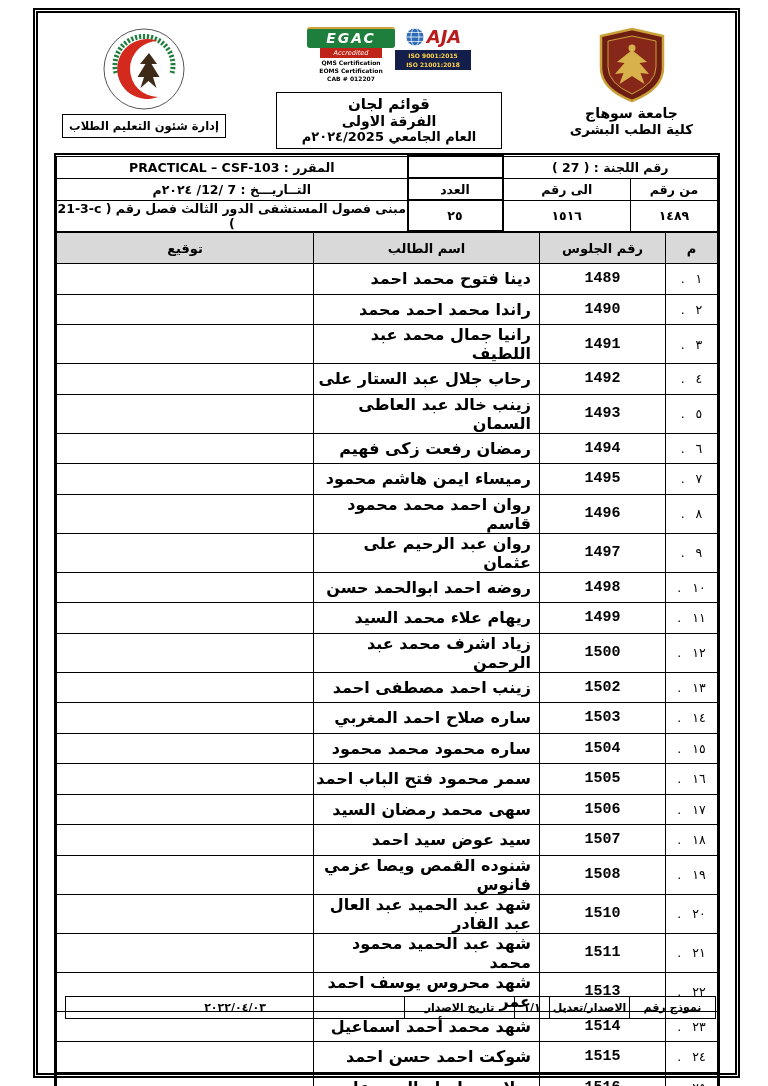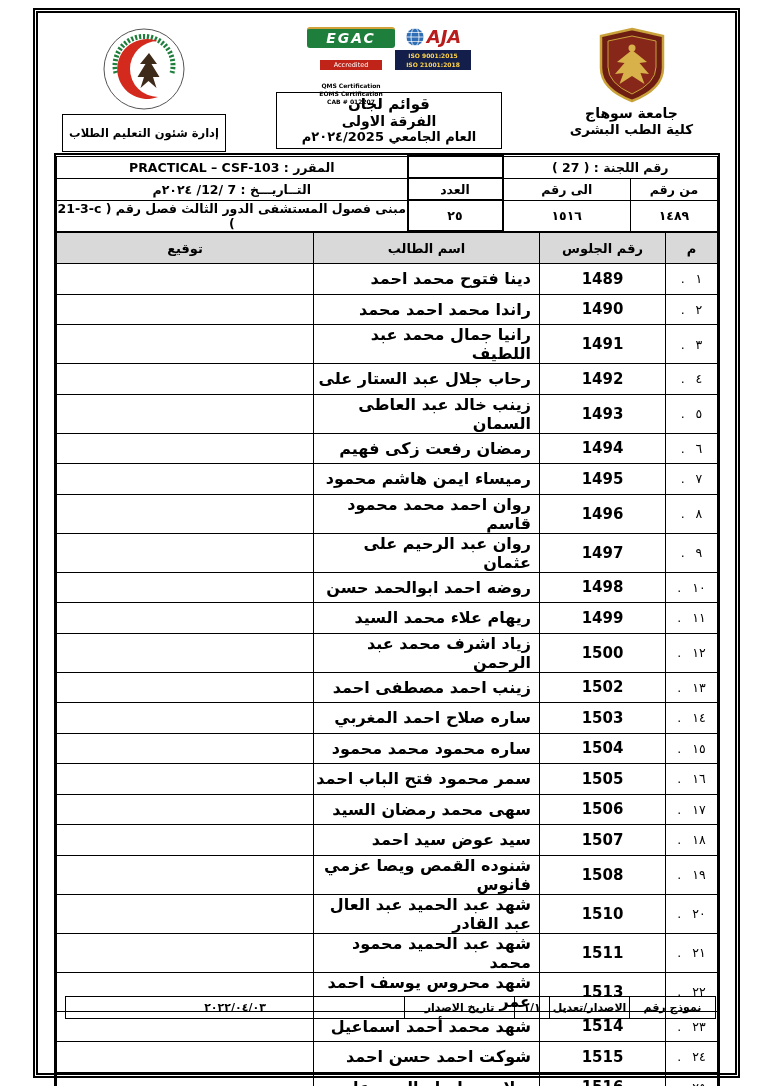--- a/index.html
+++ b/index.html
@@ -13,45 +13,45 @@
   .hdr-col{display:flex;flex-direction:column;align-items:center;}
   .col-univ{width:195px;justify-content:center;}
   .col-center{width:262px;}
   .col-dept{width:200px;}
   .univ-line1{font-size:14px;font-weight:bold;margin-top:2px;}
   .univ-line2{font-size:13.5px;font-weight:bold;}
   .logos{display:flex;align-items:flex-start;direction:ltr;height:62px;}
   .egac{width:88px;text-align:center;}
   .egac-box{background:#1e7f3c;border-top:2px solid #d1a23a;color:#fff;font-weight:bold;font-style:italic;
             font-size:14px;letter-spacing:2px;border-radius:3px;padding:1px 0 2px;}
-  .egac-red{background:#c02418;color:#fff;font-size:6.5px;width:62px;margin:12px auto;padding:1px 0;}
+  .egac-red{background:#c02418;color:#fff;font-style:italic;font-size:6.5px;width:62px;margin:0 auto;padding:1px 0;}
   .egac-cap{font-size:6px;font-weight:bold;line-height:1.35;margin-top:1px;}
   .aja{width:76px;text-align:center;}
   .aja-top{display:flex;align-items:center;justify-content:center;gap:2px;color:#b91c1c;
            font-weight:bold;font-style:italic;font-size:18px;line-height:1;}
   .aja-band{background:#131f4a;color:#ffd24a;font-size:6px;font-weight:bold;line-height:1.5;margin-top:3px;padding:1px 0;}
   .title-box{border:1.5px solid #000;margin-top:3px;padding:2px 8px 4px;text-align:center;width:208px;direction:rtl;}
   .tb1{font-size:15px;font-weight:bold;}
   .tb2{font-size:14px;font-weight:bold;}
   .tb3{font-size:13px;font-weight:bold;}
-  .dept-box{border:1.5px solid #000;margin-top:3px;padding:11px 6px;font-size:11.5px;font-weight:bold;
+  .dept-box{border:1.5px solid #000;margin-top:3px;padding:4px 6px;font-size:11.5px;font-weight:bold;
             white-space:nowrap;direction:rtl;}
 
   
   .tables{position:absolute;top:140px;left:16px;width:666px;border:2px solid #000;direction:rtl;box-sizing:border-box;}
   table{border-collapse:collapse;width:100%;table-layout:fixed;}
   td,th{border:1px solid #000;text-align:center;vertical-align:middle;overflow:hidden;padding:0;}
   .info-table td{font-weight:bold;font-size:12.5px;height:20px;}
   .row-c td{height:21px;}
   .cell-count{border-width:2px;}
   .cell-loc{font-size:11.5px;}
   .main-table th{background:#d9d9d9;font-size:13px;font-weight:bold;height:30px;}
   .main-table td{height:29.5px;}
   .c-idx{font-size:12.5px;word-spacing:7px;}
-  .c-seat{font-size:15px;font-weight:bold;}
+  .c-seat{font-size:15px;font-weight:bold;font-family:Liberation Mono, monospace;}
   .c-name{font-size:16px;font-weight:bold;text-align:right;padding-right:8px;}
 
   
   .footer{position:absolute;top:983px;left:27px;width:651px;height:23px;border:1.5px solid #000;
           display:flex;direction:rtl;font-weight:bold;box-sizing:border-box;}
   .f-cell{display:flex;align-items:center;justify-content:center;font-size:11px;height:100%;box-sizing:border-box;}
   .f-cell:not(:last-child){border-left:1px solid #000;}
   .f-w1{width:86px}.f-w2{width:244px}.f-w3{width:80px}.f-w4{width:35px}.f-w5{width:110px}.f-w6{flex:1}
   .f-code{justify-content:flex-end;padding-left:6px;font-size:11.5px;}
 </style>

